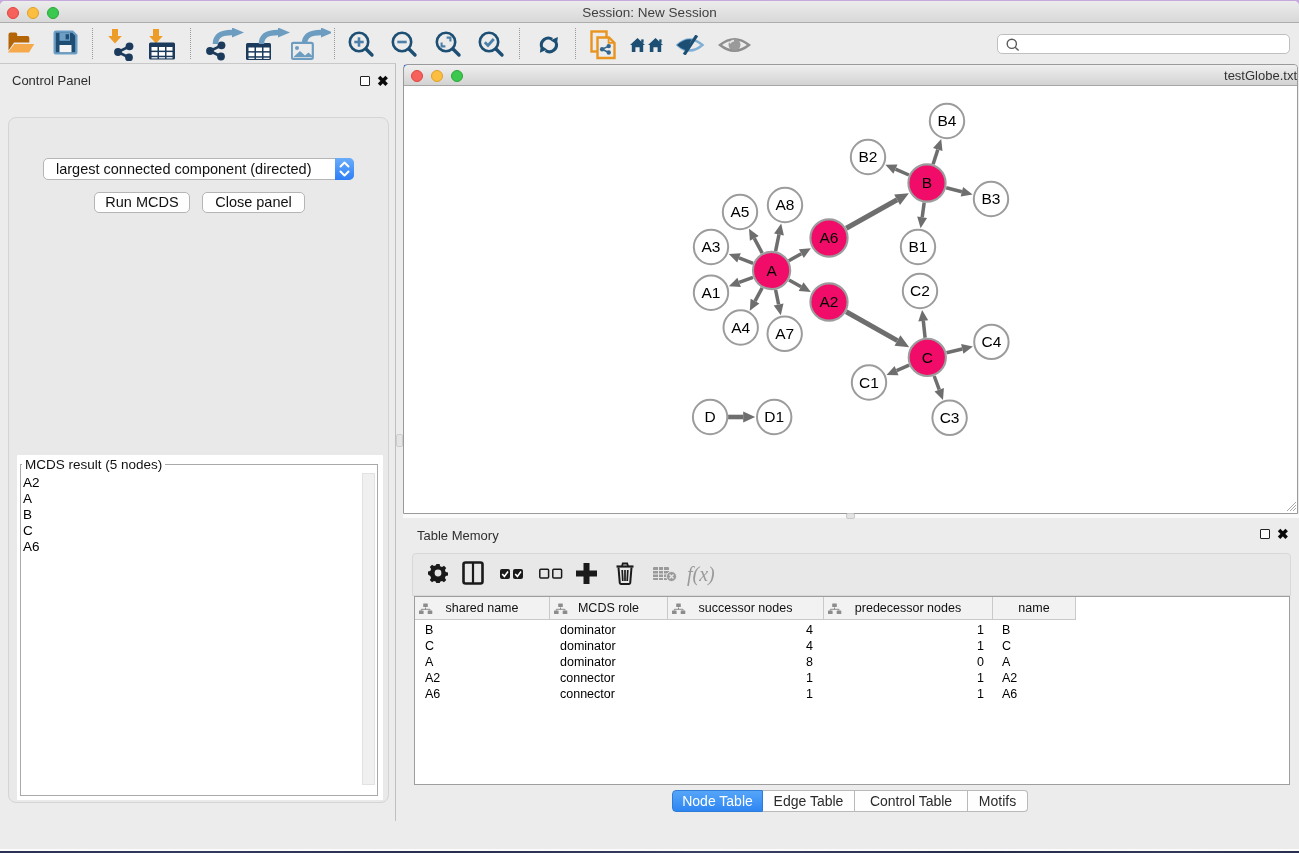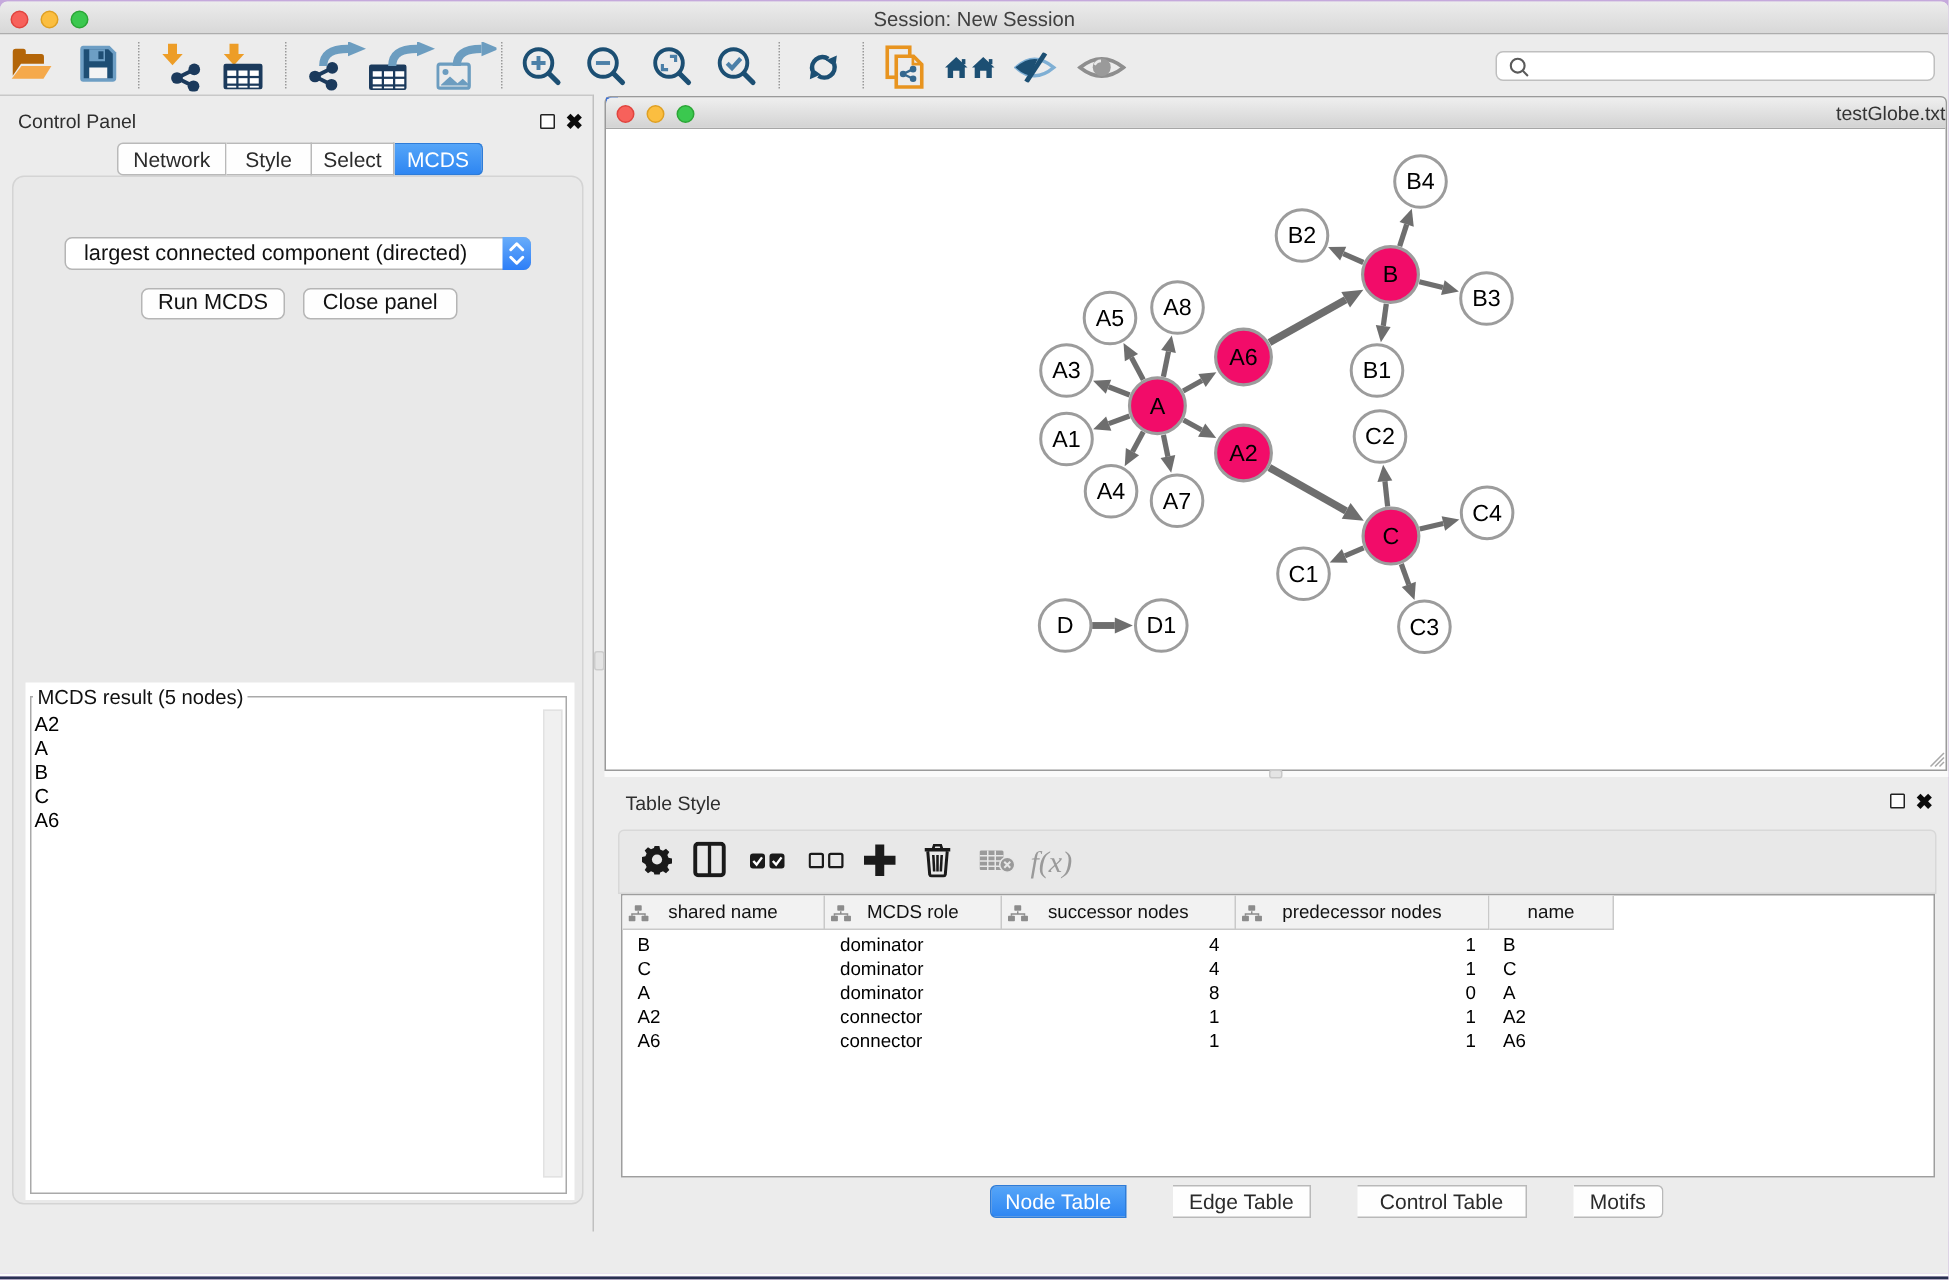--- a/index.html
+++ b/index.html
@@ -62,21 +62,21 @@
 #tpanel { position:absolute; left:403px; top:518px; width:896px; height:302px; background:#ECECEC; }
 #tp-title { position:absolute; left:14px; top:9px; font-size:13px; color:#2E2E2E; }
 #tp-float { left:857px; top:10px; }
 #tp-close { left:874px; top:9px; }
 #tp-toolbar { position:absolute; left:9px; top:34px; width:879px; height:43px; background:#E8E8E8; border:1px solid #D8D8D8; border-radius:4px 4px 0 0; }
 #tp-toolbar svg { position:absolute; }
 #tp-table svg { position:absolute; }
 #tp-table { position:absolute; left:11px; top:77px; width:876px; height:189px; background:#FFF; border:1px solid #9E9E9E; }
 .th { position:absolute; top:0; height:23px; background:#F2F2F2; border-right:1px solid #C9C9C9; border-bottom:1px solid #C9C9C9; font-size:12.5px; color:#111; text-align:center; line-height:23px; }
 .trow { position:absolute; font-size:12.5px; color:#000; height:16px; line-height:16px; }
-#tp-tabs { left:257px; top:271px;gap:31px; }
+#tp-tabs { left:269px; top:271px; }
 #tp-tabs .tab { font-size:14px; }
 
 #whiteline { position:absolute; left:0; top:849px; width:1299px; height:2px; background:#FCFCFC; }
 #deskbot { position:absolute; left:0; top:851px; width:1299px; height:2px; background:linear-gradient(90deg,#2A3154,#343B61 15%,#272E4E 35%,#3A4166 55%,#252C4A 75%,#313858 90%,#272E4E); }
 </style>
 </head>
 <body>
 <div id="appwin">
   <div id="titlebar">
     <div class="tl t-red"></div>
@@ -252,26 +252,20 @@
           <circle cx="6.8" cy="6.8" r="4.6" fill="none" stroke="#5A5A5A" stroke-width="1.4"></circle>
           <line x1="10.2" y1="10.2" x2="13.6" y2="13.6" stroke="#5A5A5A" stroke-width="1.4"></line>
         </svg>
     </div>
   </div>
   <div id="cpanel">
     <div id="cpanel-title">Control Panel</div>
     <div class="win-float" id="cp-float"></div>
     <div class="win-close" id="cp-close">✖</div>
     <div id="cp-inner"></div>
-    <div class="tabrow" id="cp-tabs">
-      <div class="tab first" style="width:73px">Network</div>
-      <div class="tab" style="width:57px">Style</div>
-      <div class="tab" style="width:55px">Select</div>
-      <div class="tab last sel" style="width:59px">MCDS</div>
-    </div>
     <div id="cp-select">largest connected component (directed)
       <div id="cp-stepper">
         <svg width="19" height="22" viewBox="0 0 19 22">
             <path d="M5.5 8.5 L9.5 4.5 L13.5 8.5" fill="none" stroke="#FFF" stroke-width="2" stroke-linecap="round" stroke-linejoin="round"></path>
             <path d="M5.5 13.5 L9.5 17.5 L13.5 13.5" fill="none" stroke="#FFF" stroke-width="2" stroke-linecap="round" stroke-linejoin="round"></path>
           </svg>
       </div>
     </div>
     <div class="btn" id="btn-run">Run MCDS</div>
     <div class="btn" id="btn-close">Close panel</div>
@@ -375,21 +369,21 @@
 <text x="306.1" y="336.2" font-size="15.5" fill="#000" text-anchor="middle">D</text>
 <text x="370.2" y="336.2" font-size="15.5" fill="#000" text-anchor="middle">D1</text>
 <g stroke="#A9A9A9" stroke-width="1">
 <line x1="883" y1="425" x2="892" y2="416"></line>
           <line x1="886" y1="425" x2="892" y2="419"></line>
           <line x1="889" y1="425" x2="892" y2="422"></line>
 </g>
 </svg>
   </div>
   <div id="tpanel">
-    <div id="tp-title">Table Style</div>
+    <div id="tp-title">Table Memory</div>
     <div class="win-float" id="tp-float"></div>
     <div class="win-close" id="tp-close">✖</div>
     <div id="tp-toolbar">
       <svg style="left:15px;top:9px" width="20" height="20" viewBox="0 0 20 20">
           <path fill="#1A1A1A" d="M8.4 1h3.2l.5 2.3 1.9.8 2-1.3 2.2 2.2-1.3 2 .8 1.9 2.3.5v3.2l-2.3.5-.8 1.9 1.3 2-2.2 2.2-2-1.3-1.9.8-.5 2.3H8.4l-.5-2.3-1.9-.8-2 1.3-2.2-2.2 1.3-2-.8-1.9L0 11.6V8.4l2.3-.5.8-1.9-1.3-2L4 1.8l2 1.3 1.9-.8z"></path>
           <circle cx="10" cy="10" r="3.4" fill="#E7E7E7"></circle>
         </svg>
       <svg style="left:49px;top:7px" width="22" height="24" viewBox="0 0 22 24">
           <rect x="1.5" y="1.5" width="19" height="21" rx="2" fill="none" stroke="#1A1A1A" stroke-width="2.6"></rect>
           <line x1="11" y1="2" x2="11" y2="22" stroke="#1A1A1A" stroke-width="2.2"></line>

